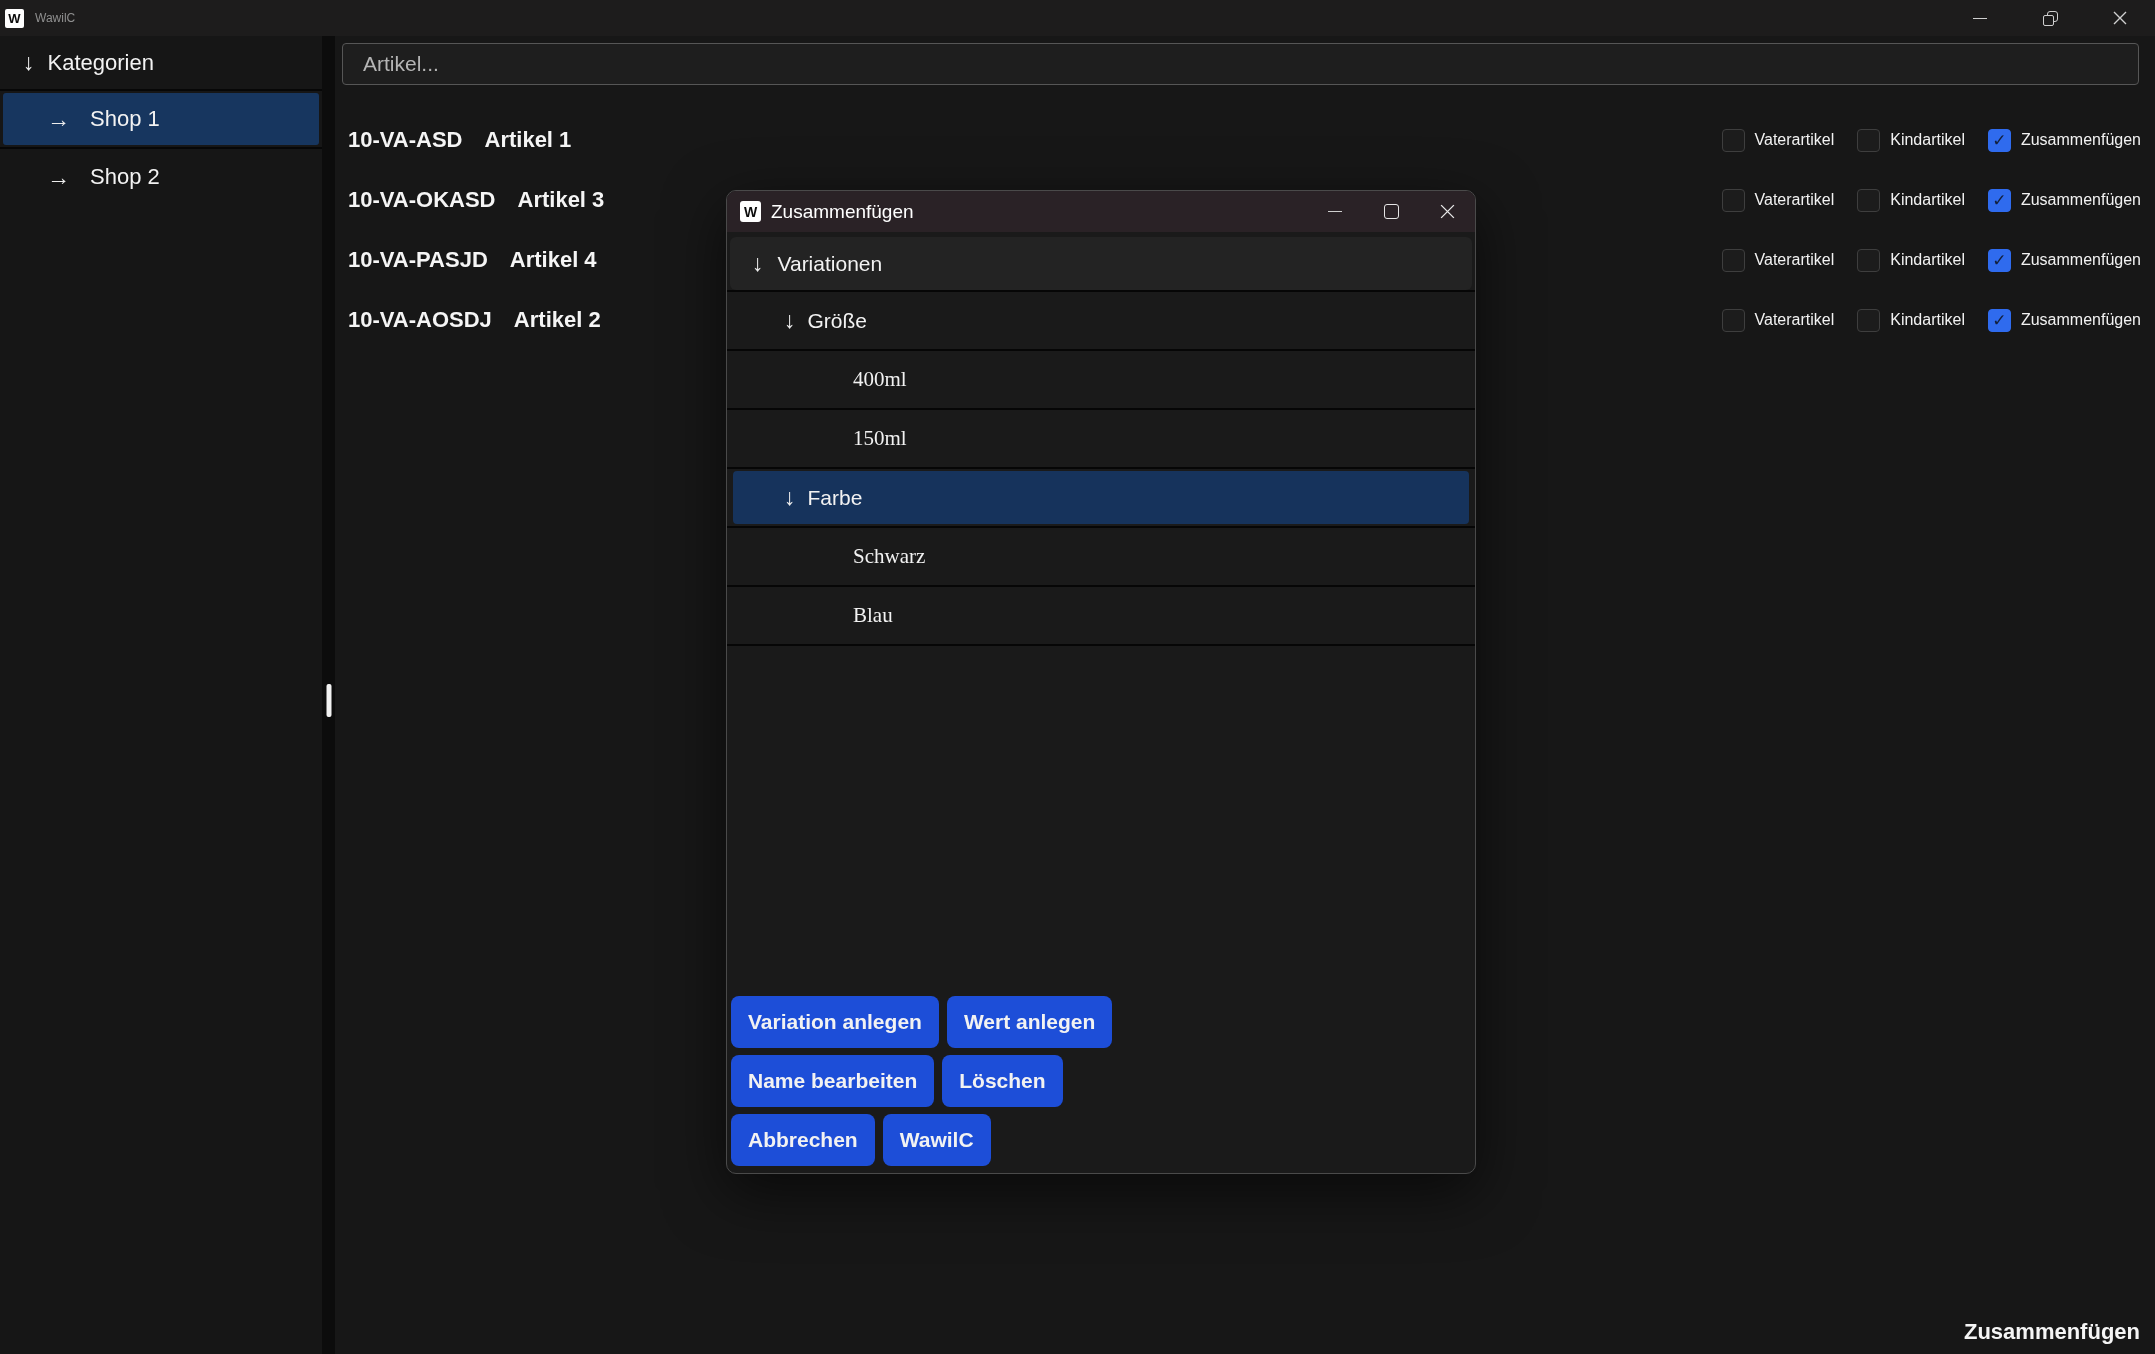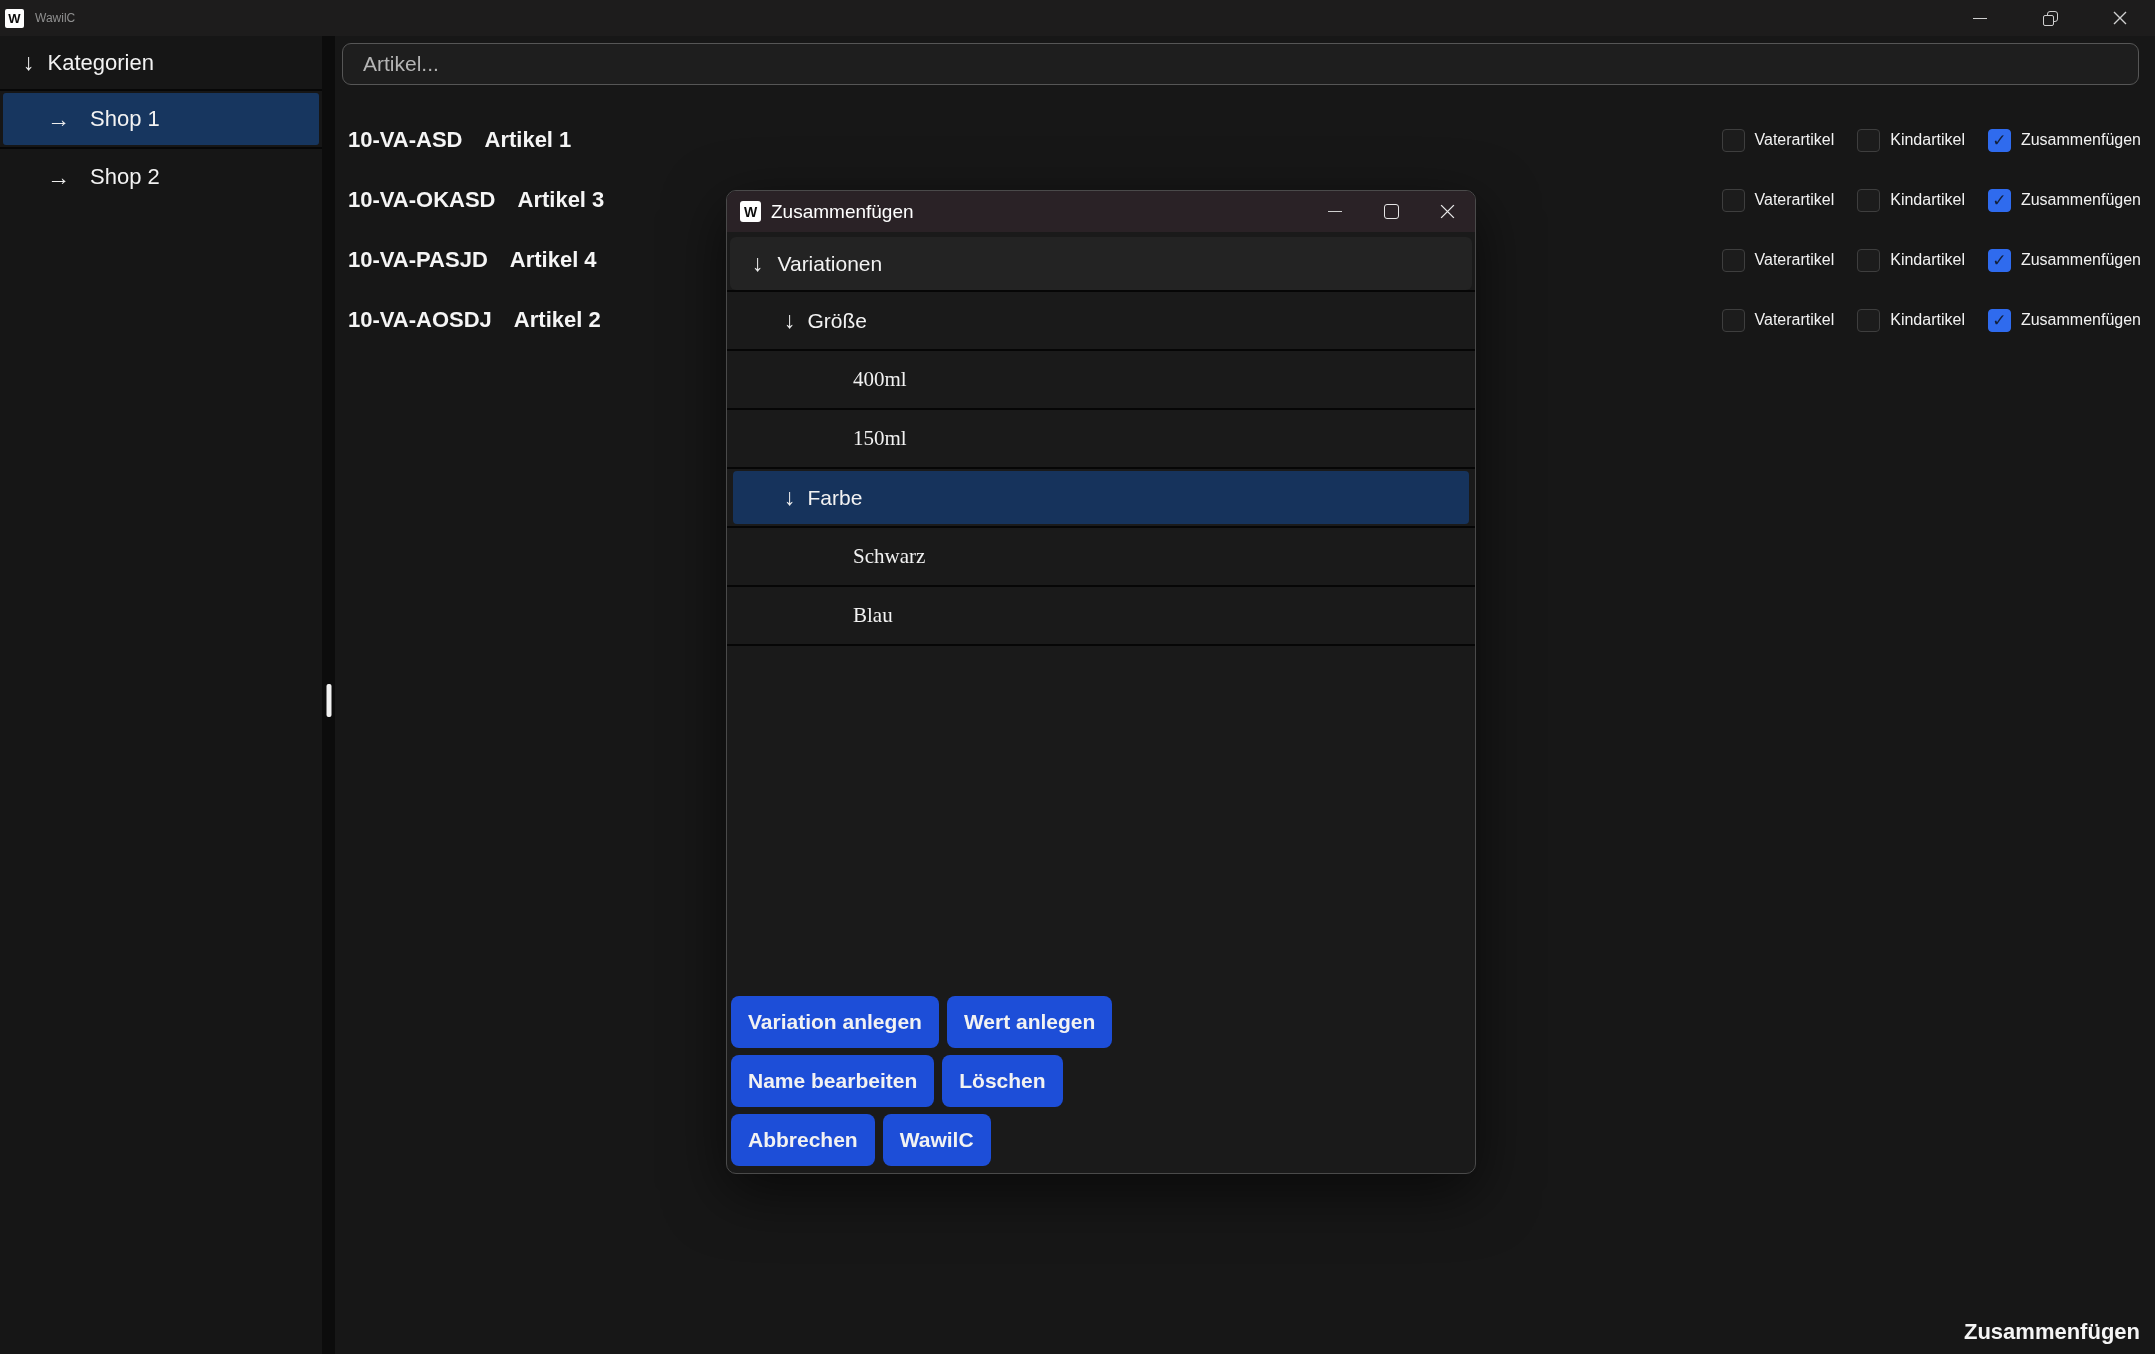--- a/index.html
+++ b/index.html
@@ -34,21 +34,21 @@
   .side-header .arrow { margin-right:13px; }
   .side-item-inner .arrow { margin-right:20px; }
 
   
   .splitter { position:absolute; left:322px; top:36px; width:13px; bottom:0; background:#0C0C0C; }
   .splitter-handle { position:absolute; left:50%; transform:translateX(-50%); top:648px; width:5px; height:33px; background:#F2F2F2; border-radius:2px; }
 
   
   .main { position:absolute; left:335px; top:36px; right:0; bottom:0; background:#171717; }
   .search-input { position:absolute; left:7px; top:7px; right:16px; height:42px;
-    background:#1E1E1E; border:1px solid #565656; border-radius:9px;
+    background:#1E1E1E; border:1px solid #565656; border-radius:4px;
     color:#C9C9C9; font-size:21px; padding:12px 20px; font-family:inherit; outline:none; }
   .search-input::placeholder { color:#B5B5B5; opacity:1; }
   .article-list { position:absolute; top:74px; left:0; right:0; }
   .article-row { height:60px; display:flex; align-items:center; padding:0 14px 0 13px; }
   .article-code, .article-name { font-weight:bold; font-size:22px; color:#F5F5F5; white-space:nowrap; }
   .article-name { margin-left:22px; }
   .cb-groups { margin-left:auto; display:flex; align-items:center; gap:23px; }
   .cb-group { display:flex; align-items:center; gap:10px; }
   .checkbox { width:23px; height:23px; border-radius:4px; background:#1C1C1C; border:1.5px solid #3E3E3E;
               display:flex; align-items:center; justify-content:center; font-size:17px; font-weight:bold; color:transparent; }

